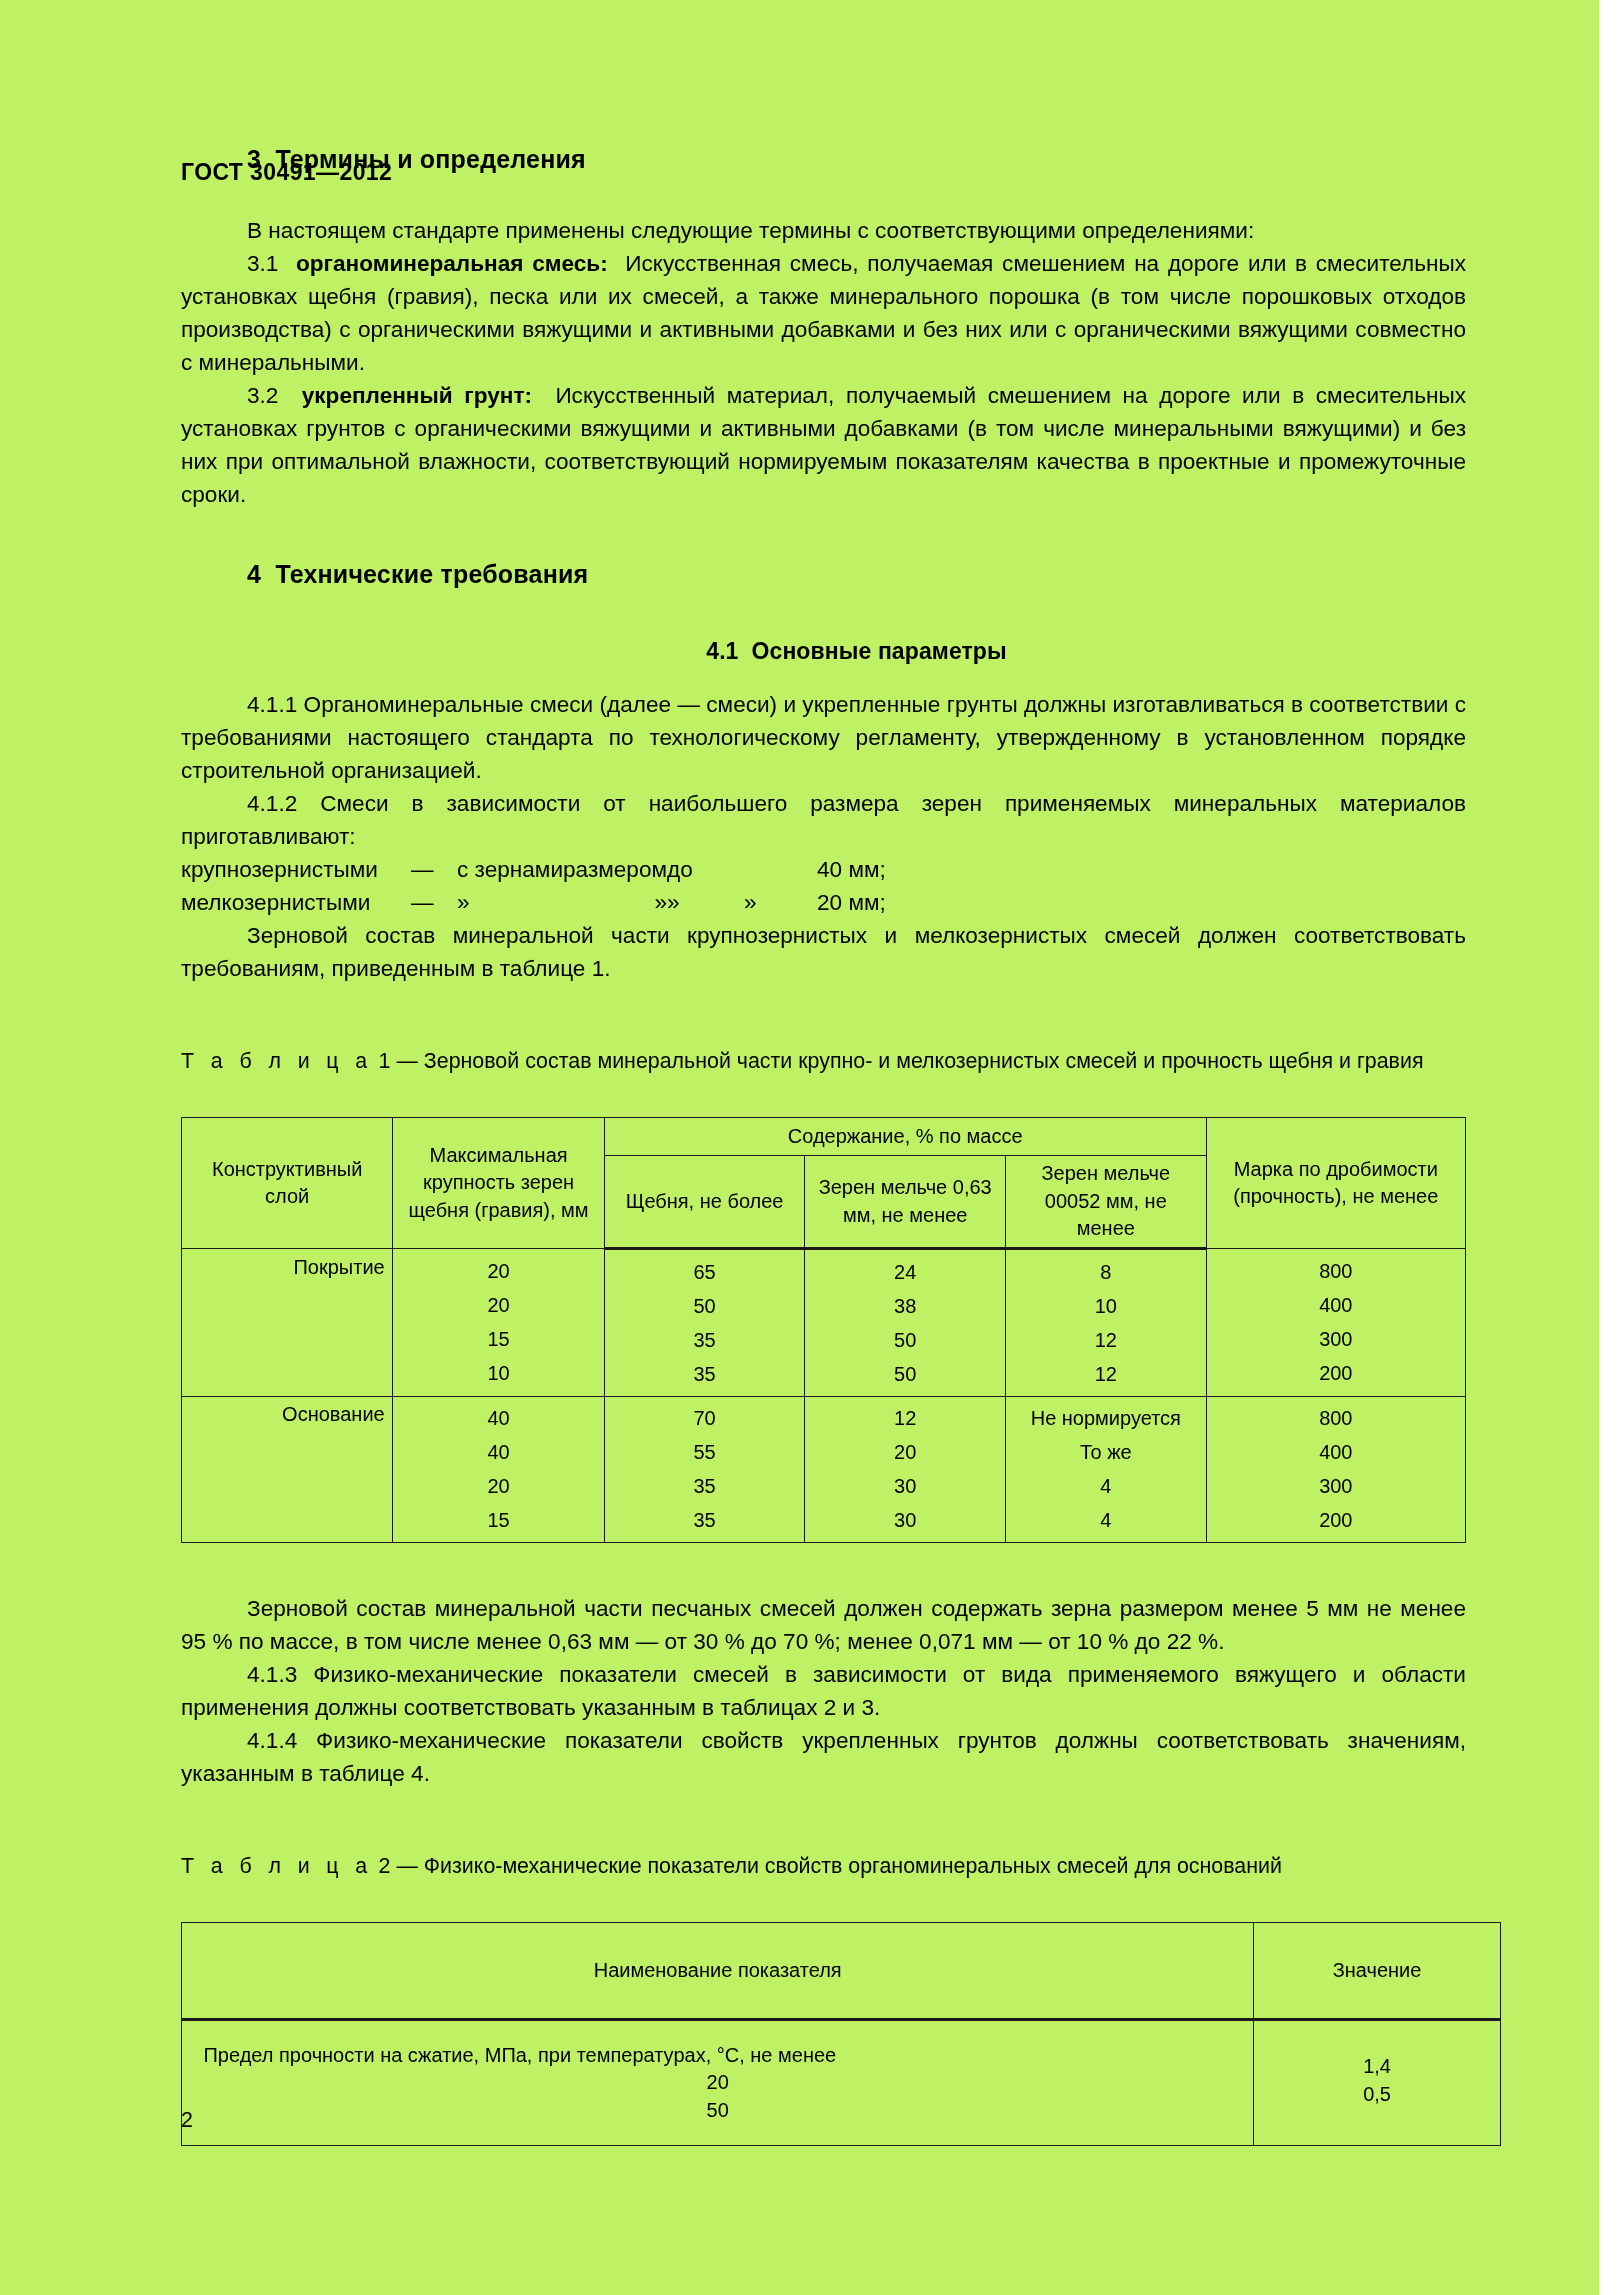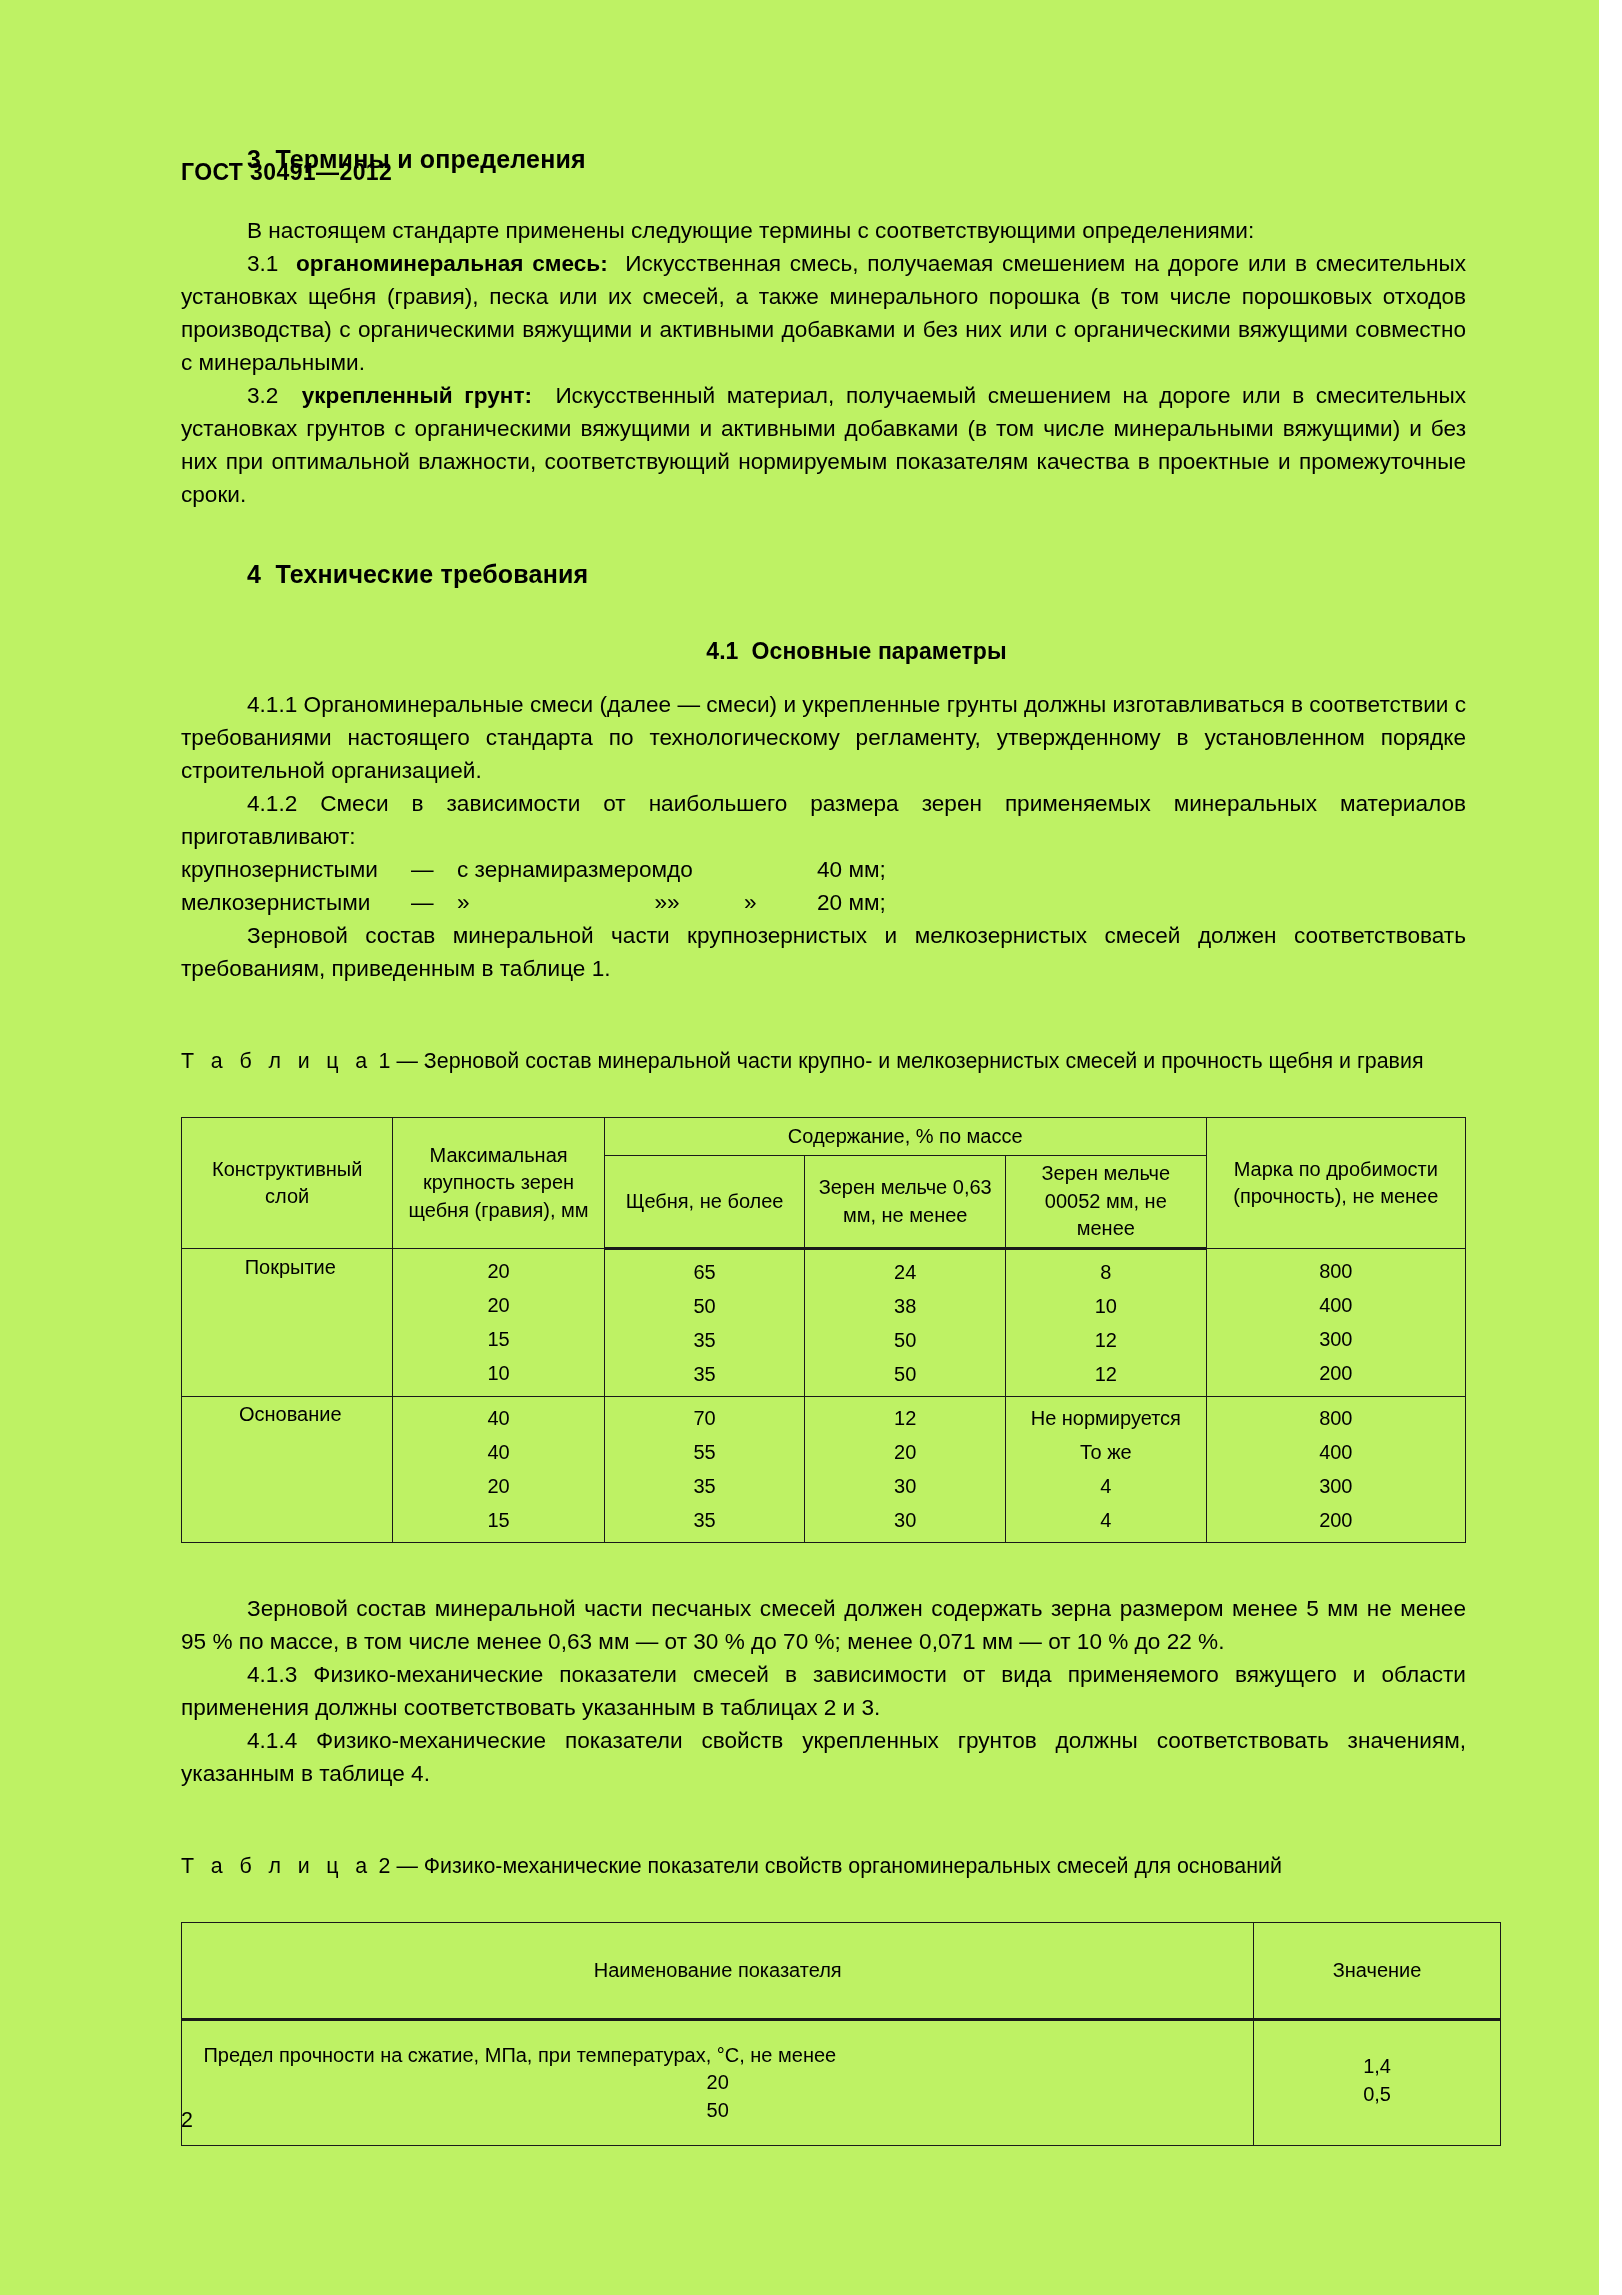--- a/index.html
+++ b/index.html
@@ -124,21 +124,21 @@
     line-height: 27.5px;
     padding: 4.6px 7.7px;
     vertical-align: middle;
     text-align: center;
   }
   table.gost thead td, table.gost thead th {
     vertical-align: middle;
   }
   table.gost .thick-bottom { border-bottom: 3.8px solid #1a1a1a; }
   table.gost .lcell {
-    text-align: center;
+    text-align: right;
     vertical-align: top;
     padding-left: 13.8px;
   }
   table.gost .vtop { vertical-align: top; }
   .num-stack {
     display: block;
     line-height: 34px;
   }
 
   

